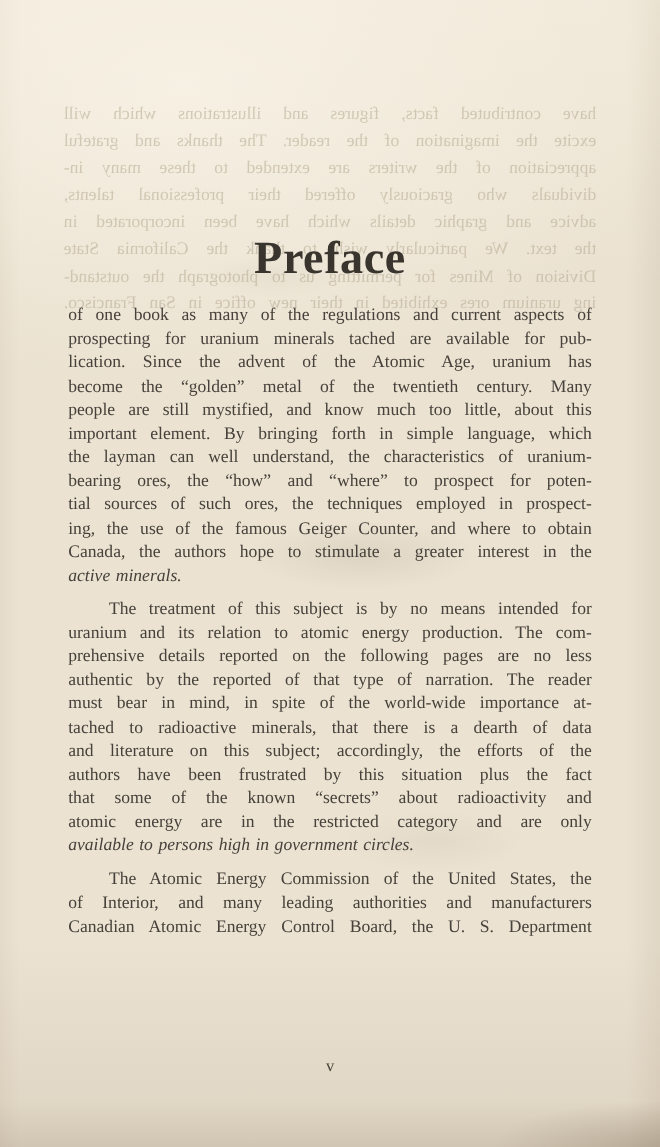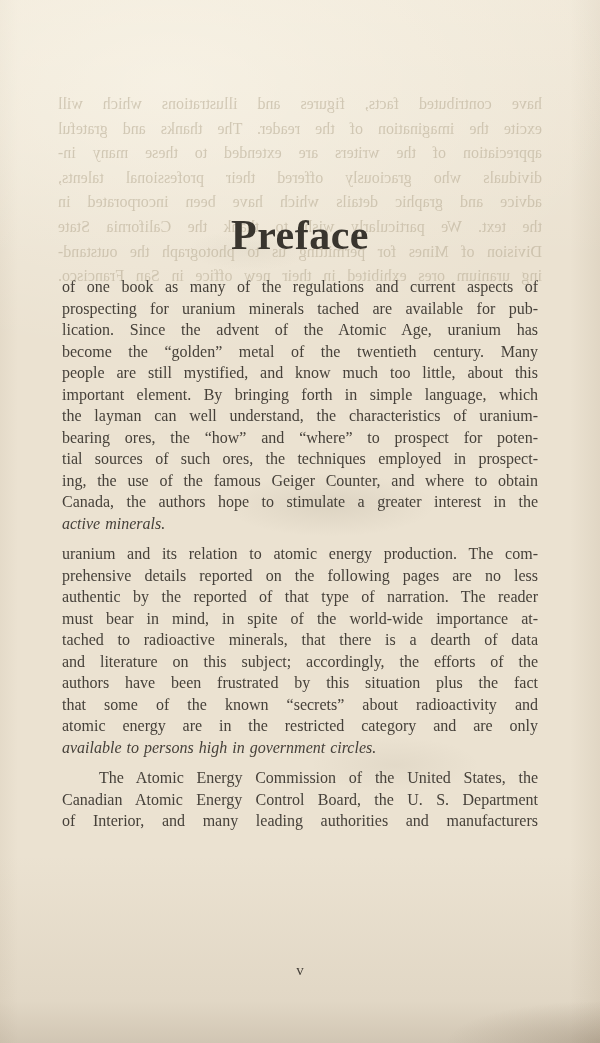--- a/index.html
+++ b/index.html
@@ -76,31 +76,32 @@
         <div class="line">people are still mystified, and know much too little, about this</div>
         <div class="line">important element. By bringing forth in simple language, which</div>
         <div class="line">the layman can well understand, the characteristics of uranium-</div>
         <div class="line">bearing ores, the “how” and “where” to prospect for poten-</div>
         <div class="line">tial sources of such ores, the techniques employed in prospect-</div>
         <div class="line">ing, the use of the famous Geiger Counter, and where to obtain</div>
         <div class="line">Canada, the authors hope to stimulate a greater interest in the</div>
         <div class="line flush">active minerals.</div>
       </div>
       <div class="para">
+        <div class="line first">The treatment of this subject is by no means intended for</div>
         <div class="line">uranium and its relation to atomic energy production. The com-</div>
         <div class="line">prehensive details reported on the following pages are no less</div>
         <div class="line">authentic by the reported of that type of narration. The reader</div>
         <div class="line">must bear in mind, in spite of the world-wide importance at-</div>
         <div class="line">tached to radioactive minerals, that there is a dearth of data</div>
         <div class="line">and literature on this subject; accordingly, the efforts of the</div>
         <div class="line">authors have been frustrated by this situation plus the fact</div>
         <div class="line">that some of the known “secrets” about radioactivity and</div>
         <div class="line">atomic energy are in the restricted category and are only</div>
         <div class="line flush">available to persons high in government circles.</div>
       </div>
       <div class="para">
         <div class="line first">The Atomic Energy Commission of the United States, the</div>
+        <div class="line">of Interior, and many leading authorities and manufacturers</div>
         <div class="line">Canadian Atomic Energy Control Board, the U. S. Department</div>
-        <div class="line">of Interior, and many leading authorities and manufacturers</div>
       </div>
     </div>
   <div class="pageno">v</div>
 </div>
 
 </body></html>

